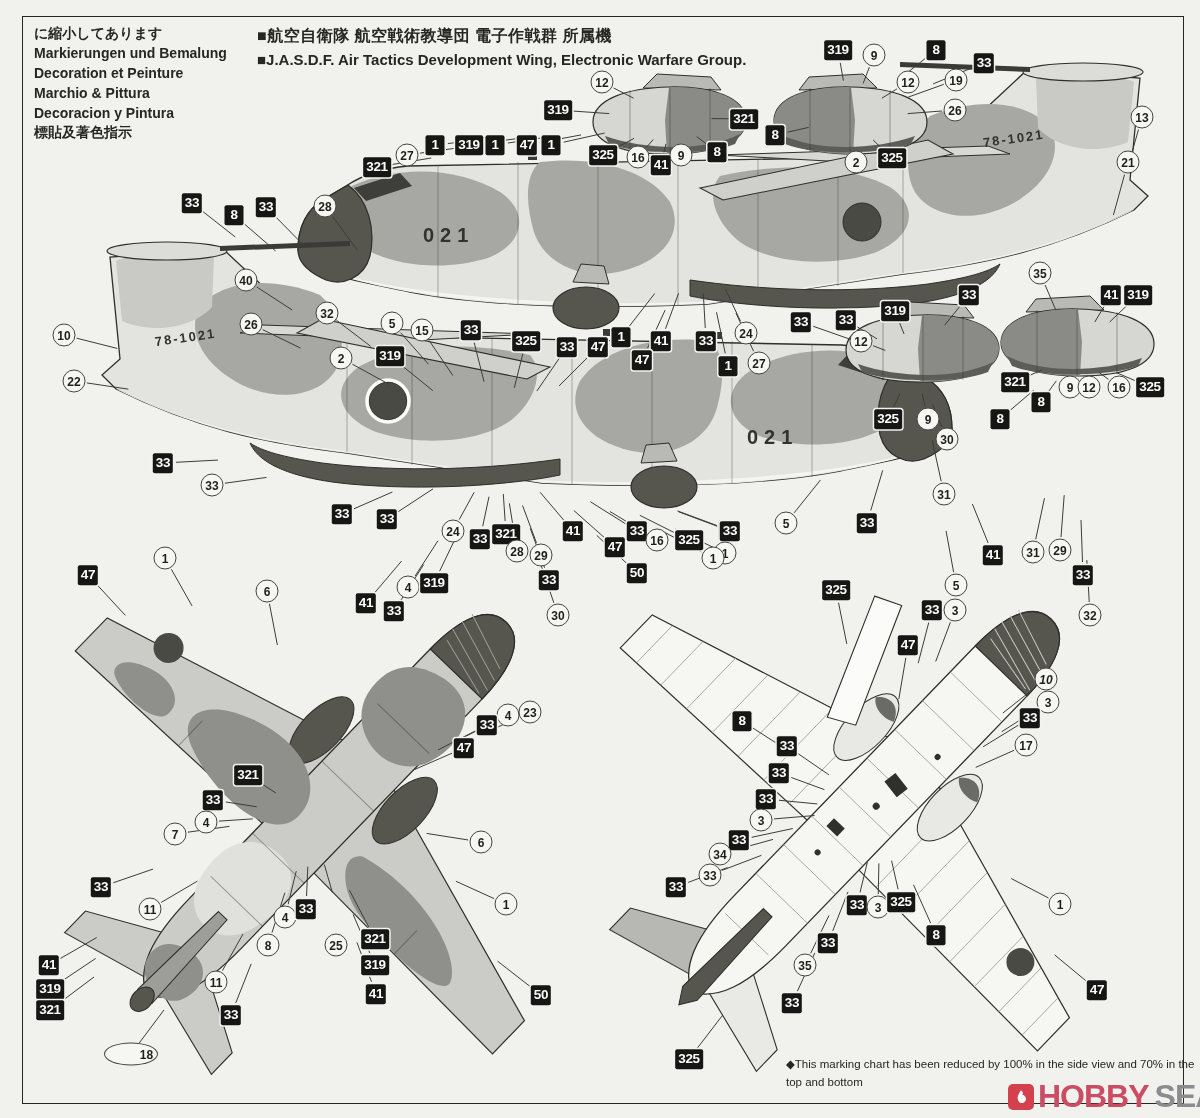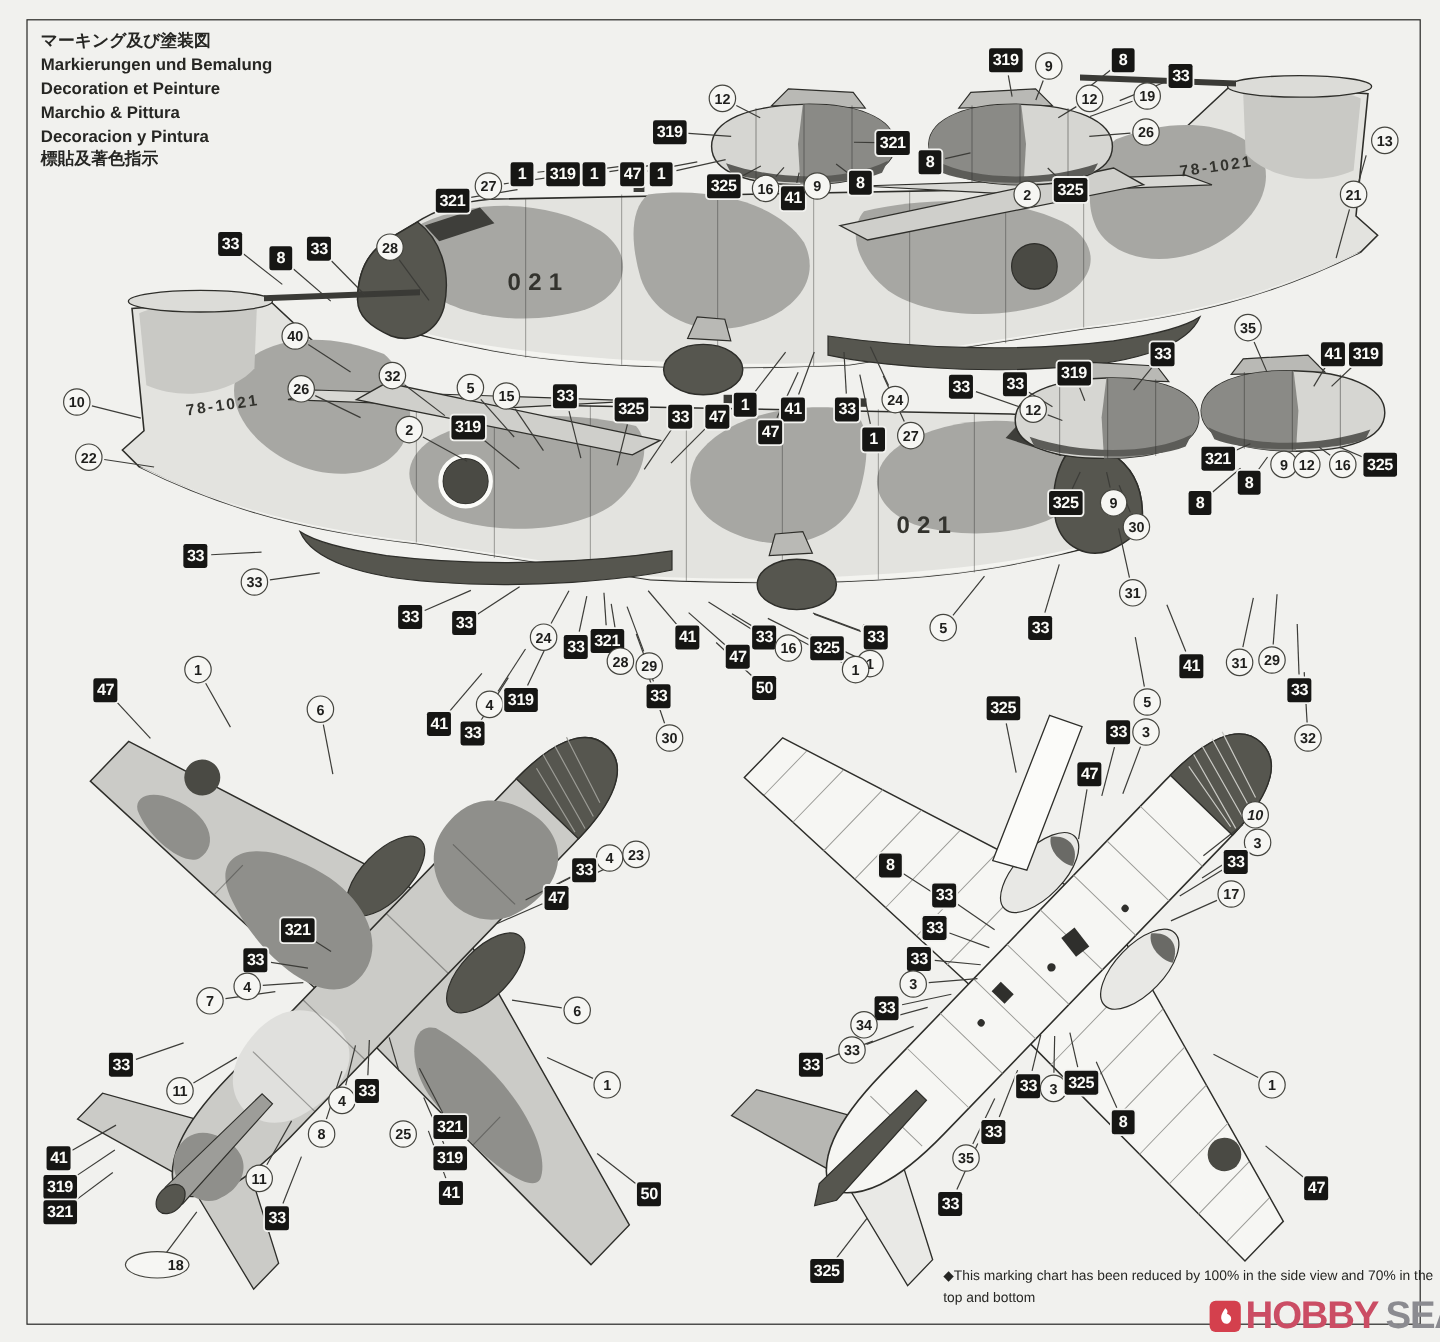--- a/index.html
+++ b/index.html
@@ -297,21 +297,21 @@
       <line x1="797.393287212058" y1="991.1715405462819" x2="814.8177535894761" y2="952.9565176958082"></line>
       <line x1="696.9122188213777" y1="1048.6851178716072" x2="722.4747719365977" y2="1015.3601140721842"></line>
       <line x1="1048.4766808060394" y1="897.9822666431539" x2="1011.2474957178588" y2="878.5403588748818"></line>
       <line x1="1086.9942517999093" y1="981.7003010321829" x2="1054.667988384232" y2="954.8858889823124"></line>
     </svg>
   <div id="callout-layer">
       <div class="co co-box" style="left: 936px; top: 50px;">8</div>
       <div class="co co-box" style="left: 984px; top: 63px;">33</div>
       <div class="co co-circle" style="left: 956px; top: 80px;">19</div>
       <div class="co co-circle" style="left: 955px; top: 110px;">26</div>
-      <div class="co co-circle" style="left: 1142px; top: 117px; margin-left: 12px;">13</div>
+      <div class="co co-circle" style="left: 1142px; top: 117px;">13</div>
       <div class="co co-circle" style="left: 1128px; top: 162px;">21</div>
       <div class="co co-circle" style="left: 602px; top: 82px;">12</div>
       <div class="co co-box" style="left: 558px; top: 110px;">319</div>
       <div class="co co-box" style="left: 744px; top: 119px;">321</div>
       <div class="co co-box" style="left: 603px; top: 155px;">325</div>
       <div class="co co-circle" style="left: 638px; top: 157px;">16</div>
       <div class="co co-box" style="left: 661px; top: 165px;">41</div>
       <div class="co co-circle" style="left: 681px; top: 155px;">9</div>
       <div class="co co-box" style="left: 717px; top: 152px;">8</div>
       <div class="co co-box" style="left: 838px; top: 50px;">319</div>
@@ -455,28 +455,32 @@
       <div class="co co-box" style="left: 936px; top: 935px;">8</div>
       <div class="co co-box" style="left: 828px; top: 943px;">33</div>
       <div class="co co-circle" style="left: 805px; top: 965px;">35</div>
       <div class="co co-box" style="left: 792px; top: 1003px;">33</div>
       <div class="co co-box" style="left: 689px; top: 1059px;">325</div>
       <div class="co co-circle" style="left: 1060px; top: 904px;">1</div>
       <div class="co co-box" style="left: 1097px; top: 990px;">47</div>
     </div>
 
   <div class="header title-block">
-    <div class="subline">マーキング及び塗装図</div>
+    <div class="subline">に縮小してあります</div>
     <div class="subline">Markierungen und Bemalung</div>
     <div class="subline">Decoration et Peinture</div>
     <div class="subline">Marchio &amp; Pittura</div>
     <div class="subline">Decoracion y Pintura</div>
     <div class="subline">標貼及著色指示</div>
   </div>
 
+  <div class="header unit-block">
+    <div class="unit-ja">■航空自衛隊 航空戦術教導団 電子作戦群 所属機</div>
+    <div class="unit-en">■J.A.S.D.F. Air Tactics Development Wing, Electronic Warfare Group.</div>
+  </div>
 
   <div class="footnotes">
     <div class="fn-en">◆This marking chart has been reduced by 100% in the side view and 70% in the top and bottom</div>
 
   </div>
 
   <div class="watermark">
     <div class="wm-icon">
       <svg width="18" height="18" viewBox="0 0 24 24">
         <path fill="#ffffff" d="M12,3 C8,9 6,13 9,18 C11,21 16,21 18,17 C20,13 17,10 14,9 C15.5,6.5 14,4.5 12,3 Z"></path>

